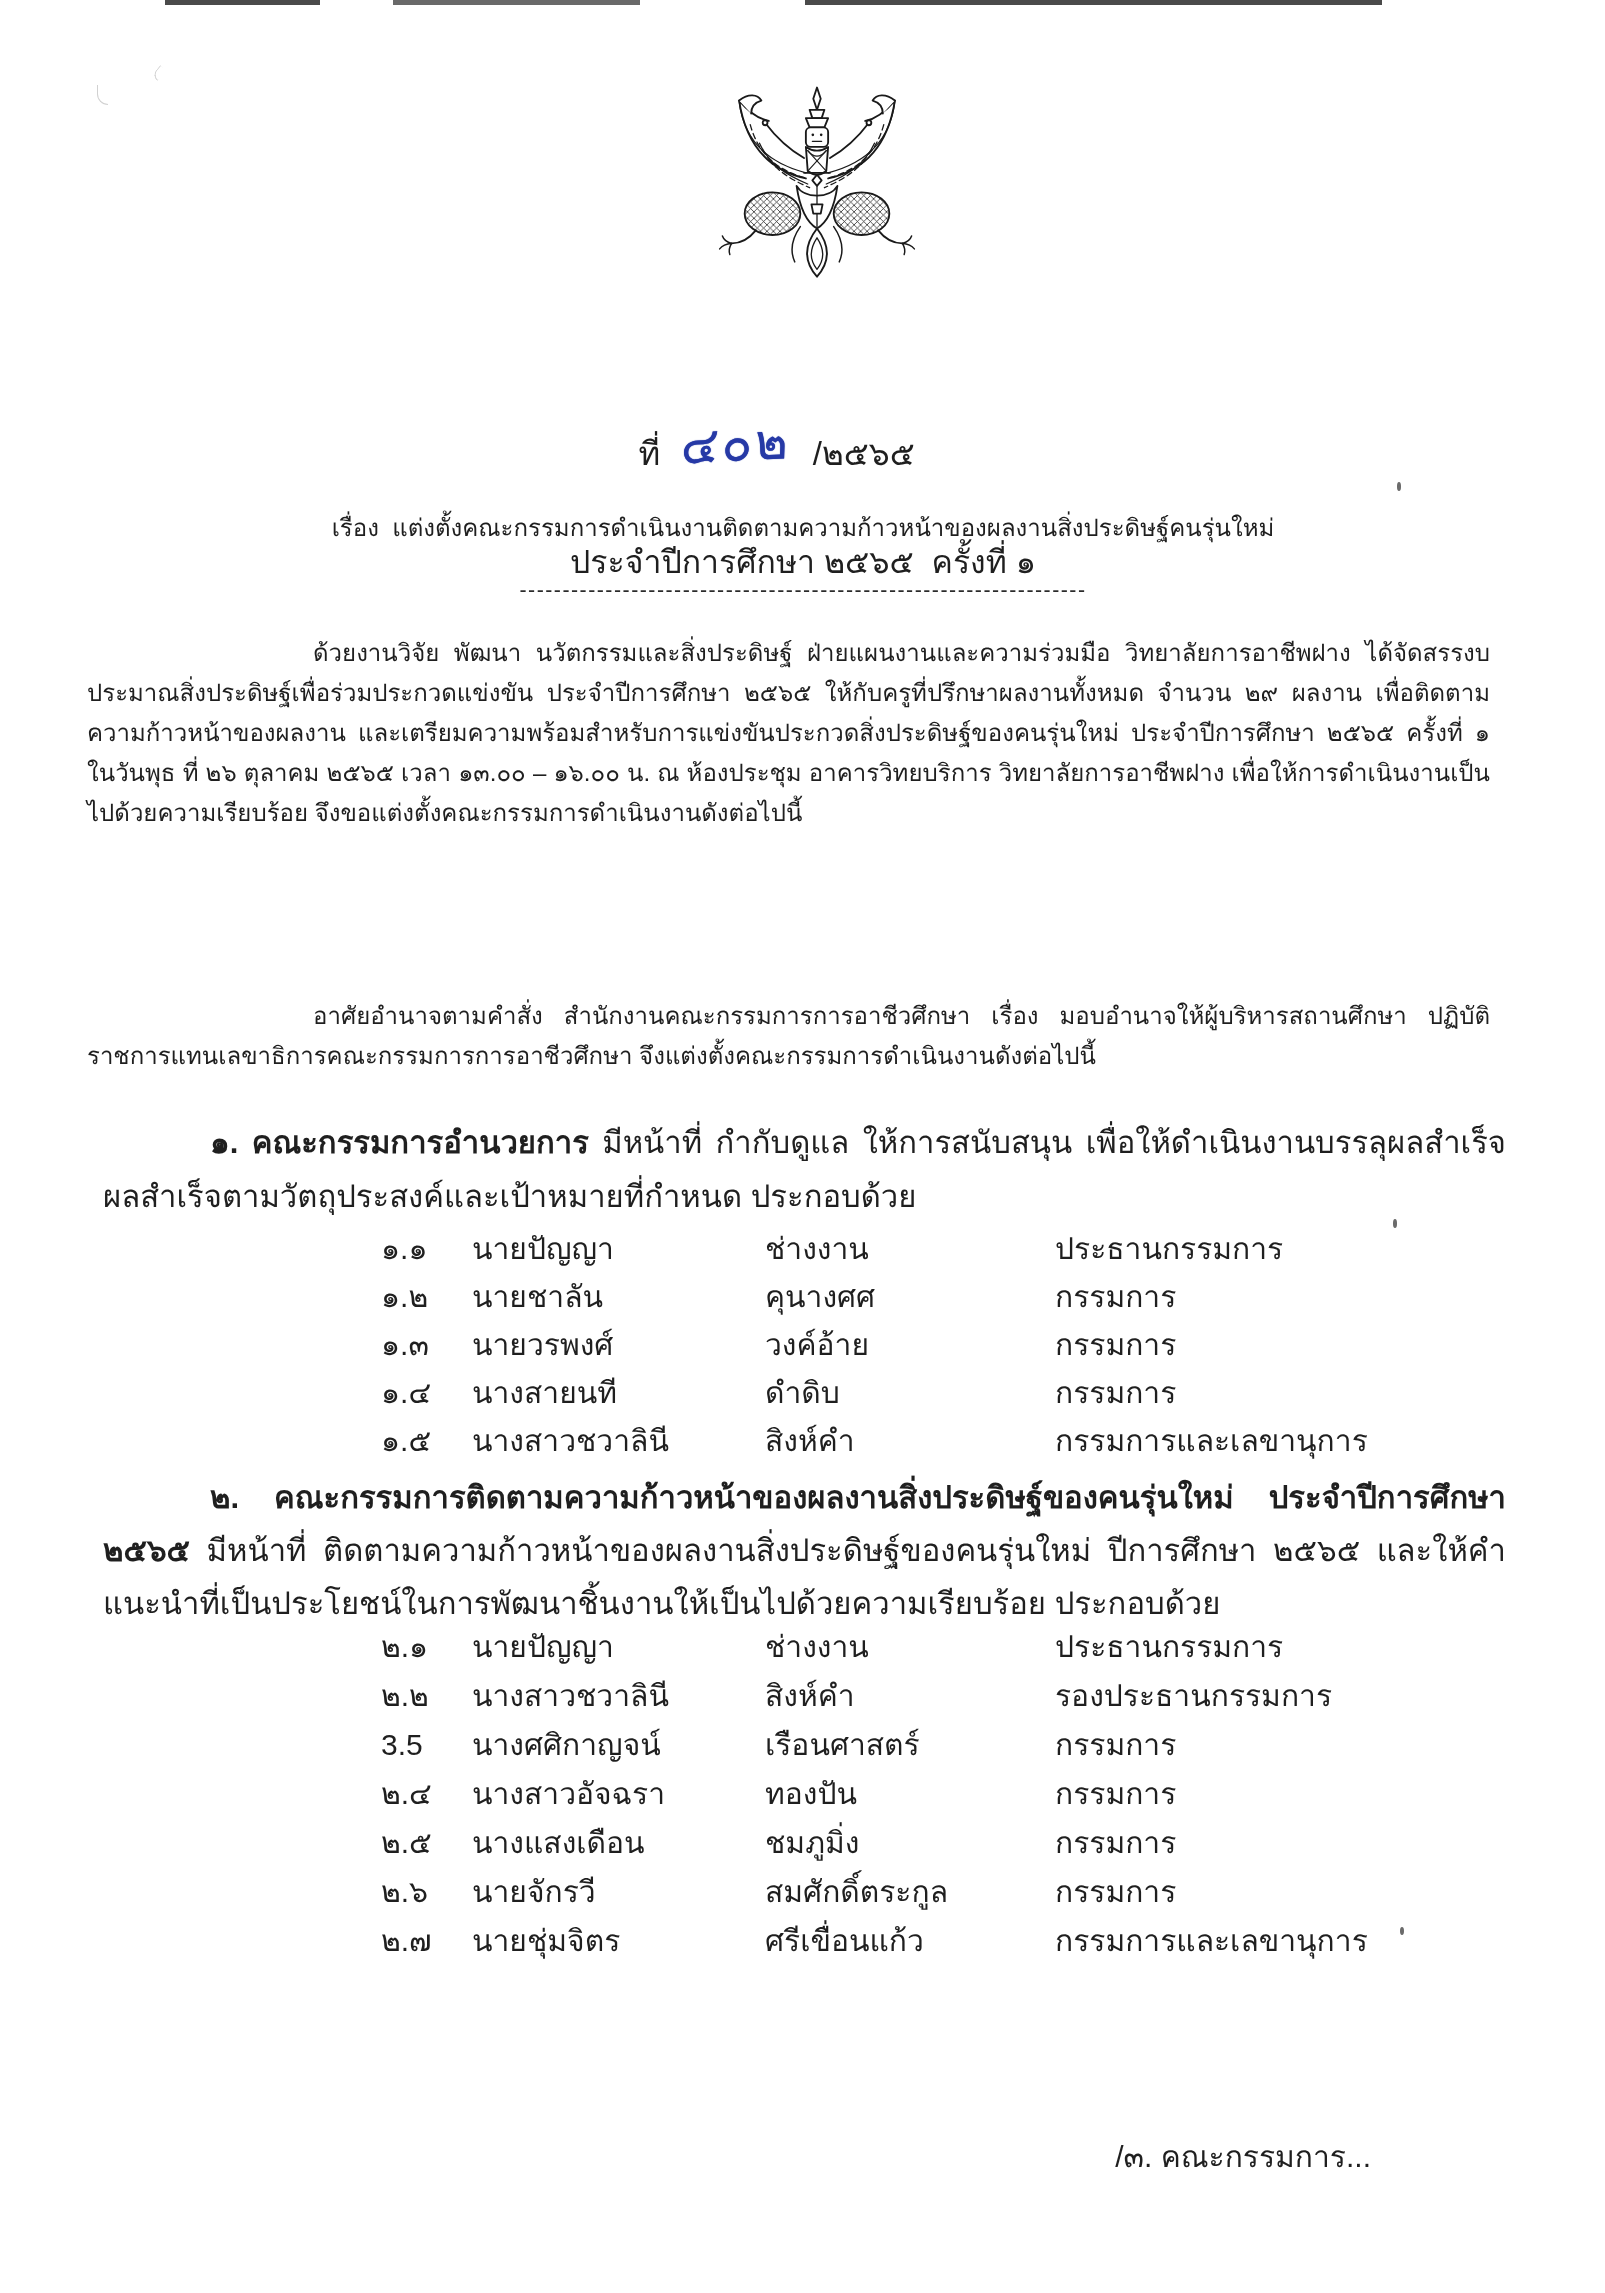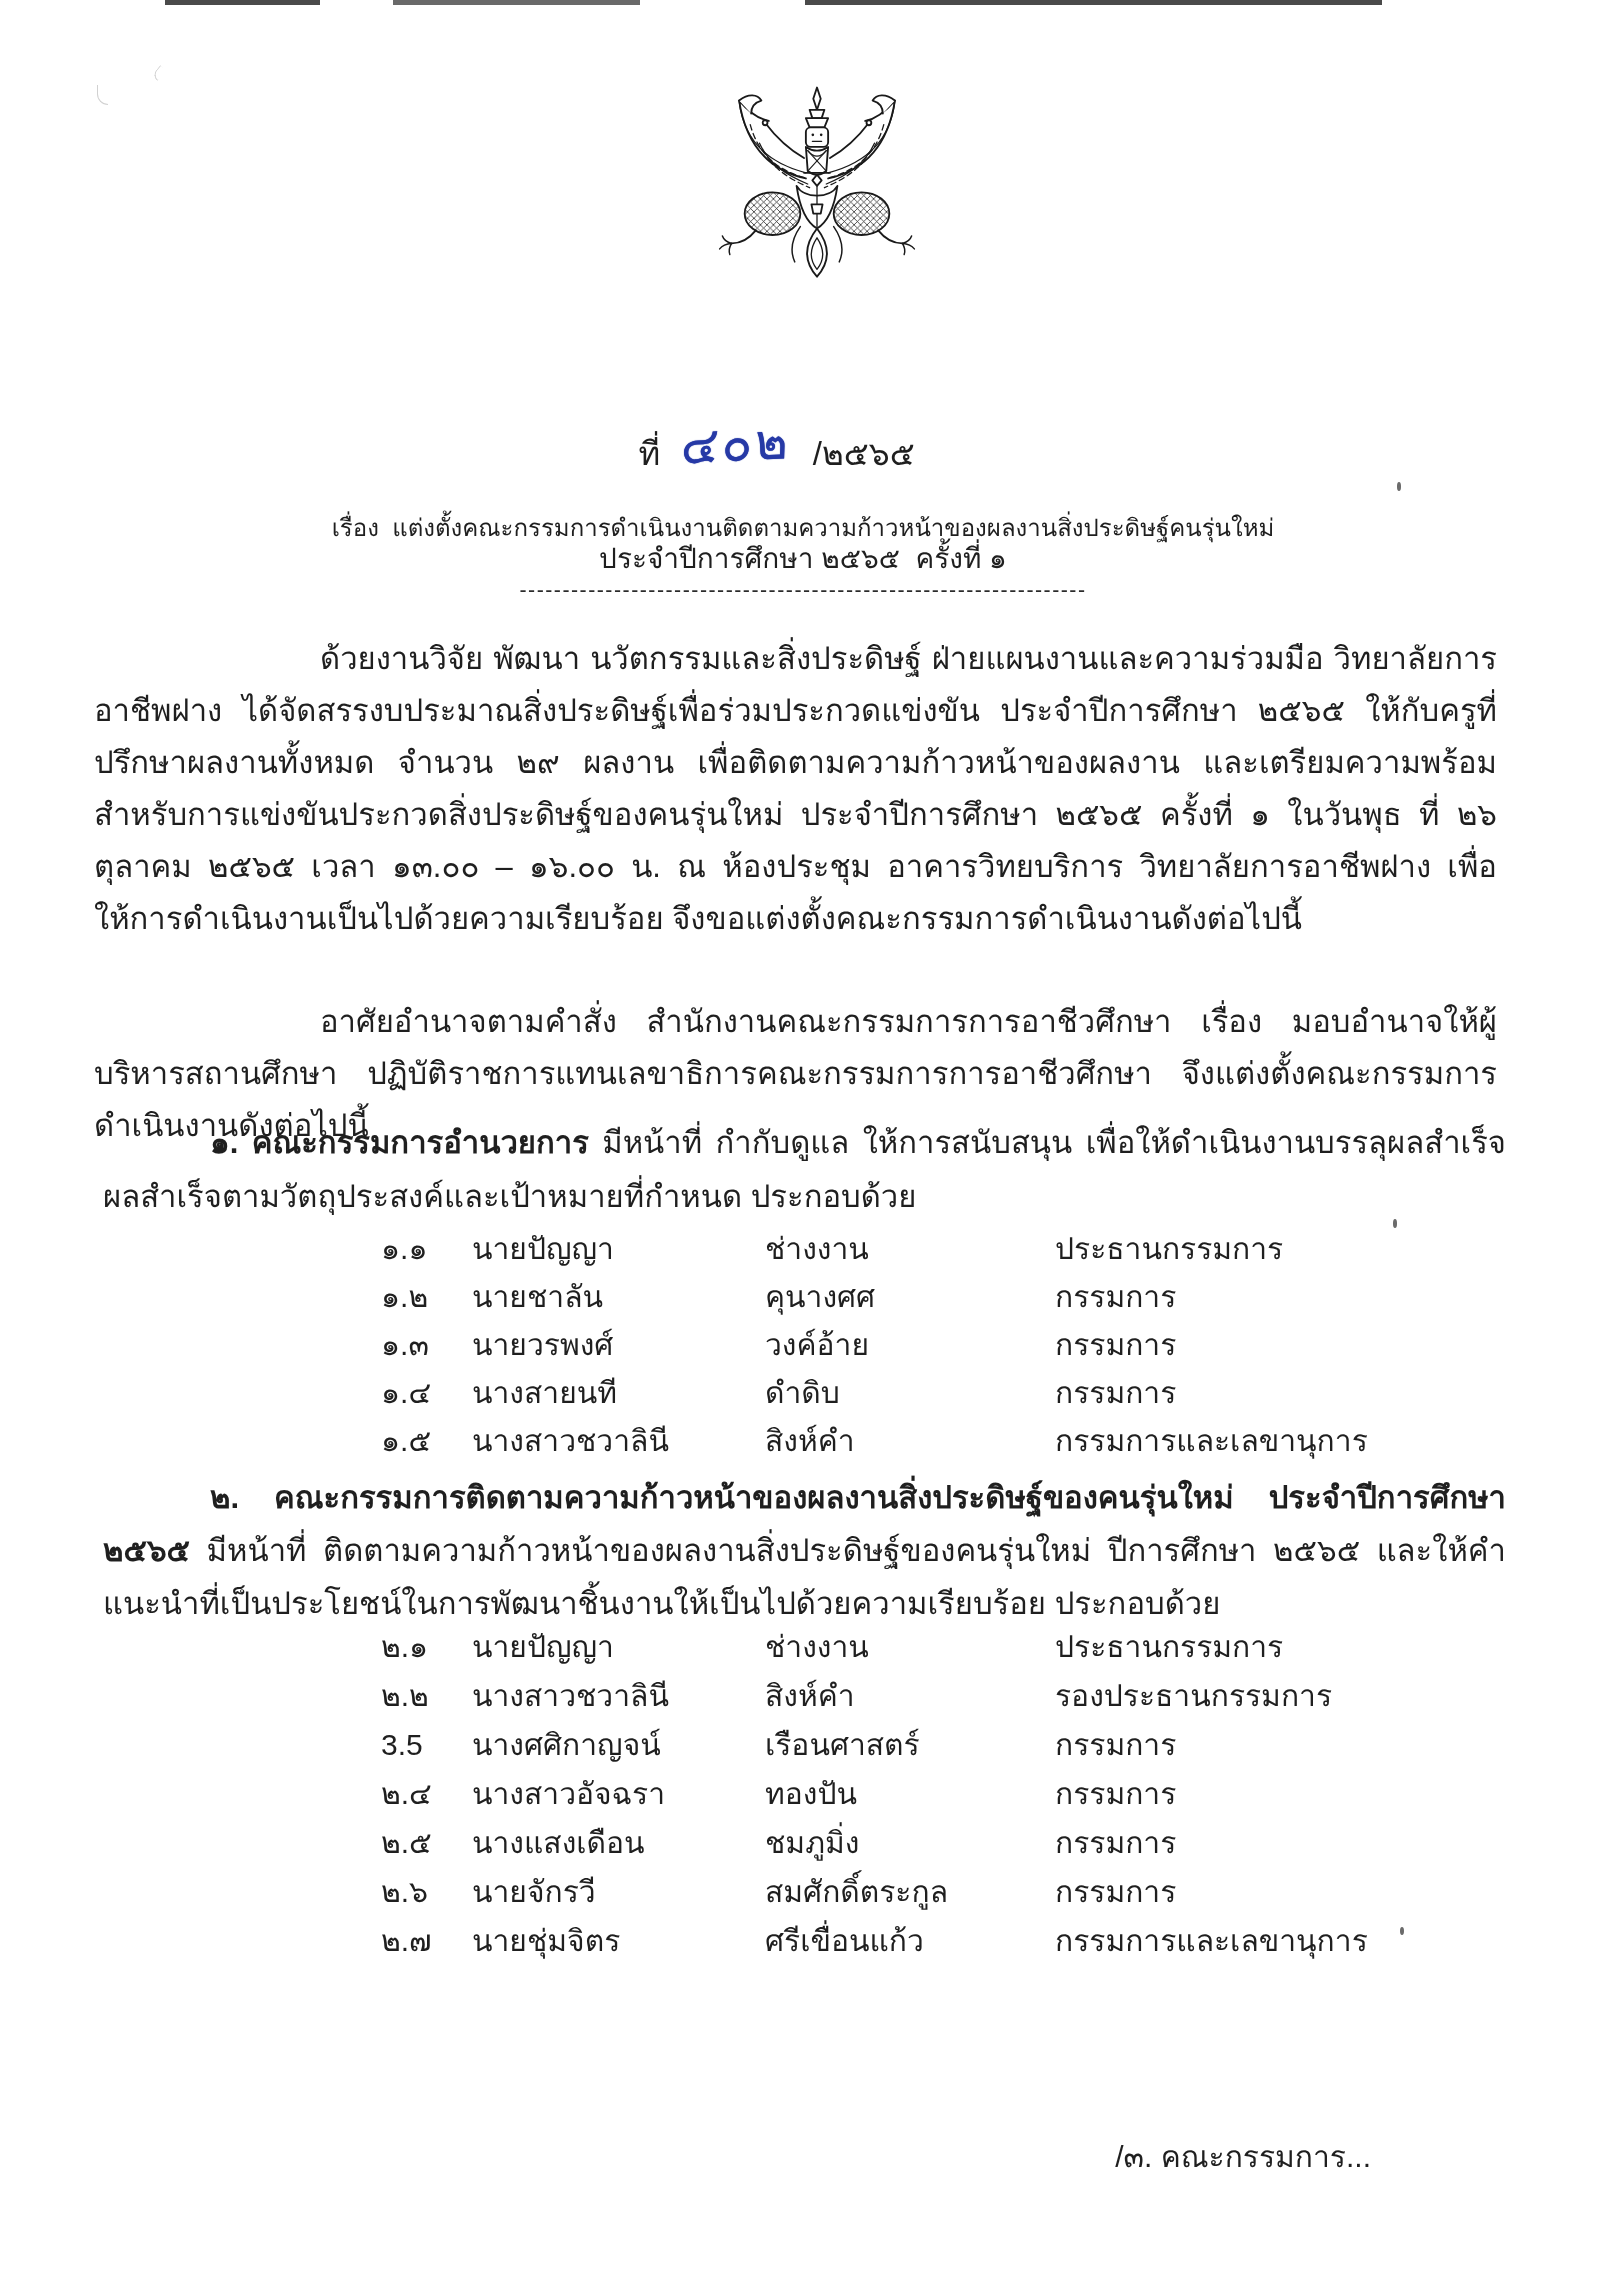--- a/index.html
+++ b/index.html
@@ -21,25 +21,25 @@
   .hline{left:0; right:0; text-align:center; white-space:pre-wrap;}
   .title{top:361px; font-size:34px; letter-spacing:0.5px;}
   .orderline{top:408px; display:flex; justify-content:center; align-items:baseline; gap:21.3px; left:-53px; right:0;}
   .order-prefix,.order-suffix{font-size:33px;}
   .order-hand{
     font-size:50px; color:#2639a6; font-weight:500;
     transform:rotate(-3deg) skewX(-5deg); display:inline-block;
     text-shadow:0 0 1px #2639a6; letter-spacing:2.9px; position:relative; top:-3.9px;
   }
   .subject1{top:508px; font-size:24px;}
-  .subject2{top:536px; font-size:28px;text-align:center;}
+  .subject2{top:536px; font-size:32px;text-align:center;}
   .divider{top:578px; font-size:21.3px; letter-spacing:1.5px; color:#2a2a2a;}
   
   .para{
-    left:94px; width:1403px; font-size:31px; line-height:52px;
+    left:87px; width:1403px; font-size:24px; line-height:40px;
     text-align:justify; text-justify:inter-word; white-space:normal;
   }
   .p1{top:633px; text-indent:226px;}
   .p2{top:996px; text-indent:226px;}
   .sec-head{left:103px; width:1403px; font-size:31px; line-height:54px;
             text-align:justify; text-indent:107px;}
   .sh1{top:1116px;}
   .sh2{top:1471px; line-height:53px;}
   .bold{font-weight:700;}
   

